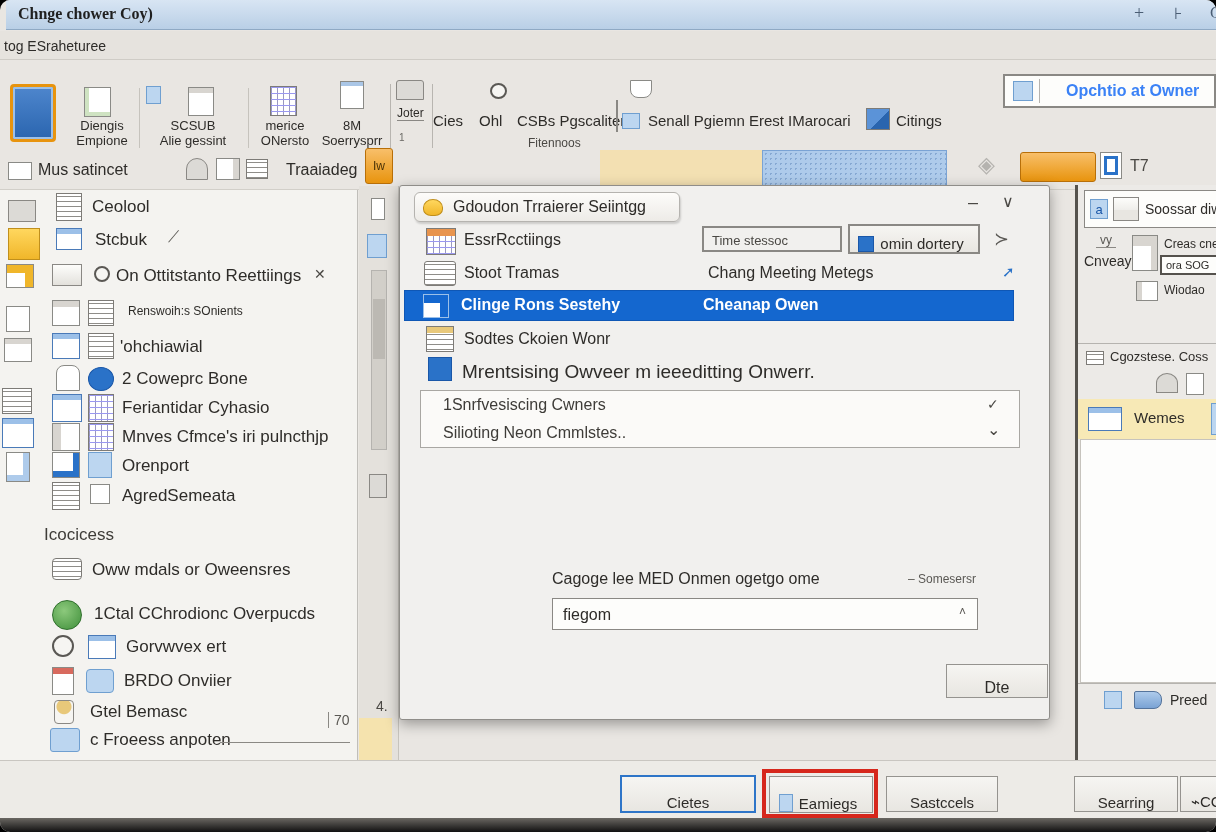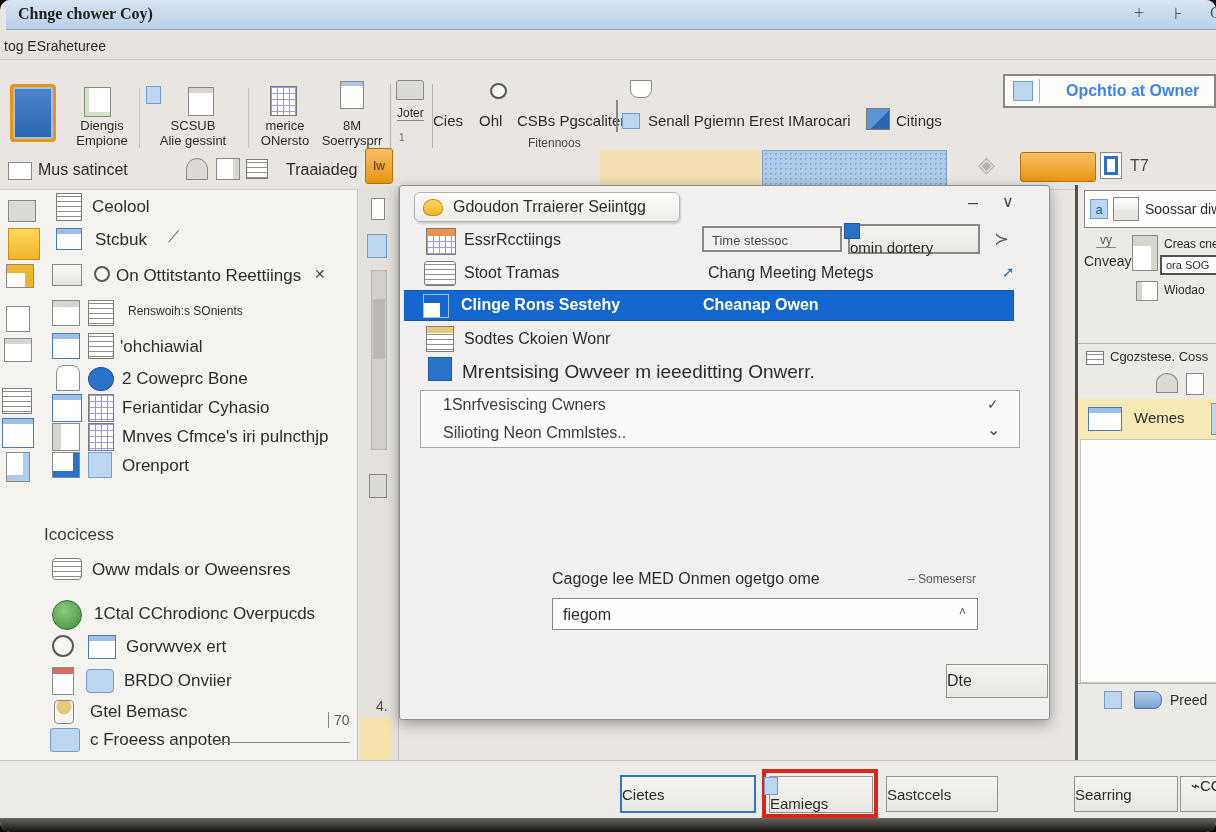--- a/index.html
+++ b/index.html
@@ -14,21 +14,21 @@
   .i-bluelt{background:#bcd6f0;border:1px solid #6f9fd0;}
   .i-folder{background:linear-gradient(#ffd75e,#f0b62a);border:1px solid #c08f1c;}
   .i-orange{background:linear-gradient(#f8bf6a,#e8940e);border:1px solid #b86f08;border-radius:3px;}
   .i-grid{background:#fff;border:1px solid #7d7b77;background-image:linear-gradient(#9a98f0 1px,transparent 1px),linear-gradient(90deg,#9a98c0 1px,transparent 1px);background-size:6px 6px;}
   .i-circle{border:2px solid #5a5854;border-radius:50%;background:#f6f5f2;}
   .i-green{background:radial-gradient(circle at 40% 35%,#8cc97c,#3f8f3a);border-radius:50%;border:1px solid #2f6f2c;}
   .i-panel{background:#fff;border:1px solid #4a7ab8;box-shadow:inset 0 5px 0 #9cc0e8;}
   .i-gray{background:#dcdad6;border:1px solid #8a8884;}
   .i-mail{background:linear-gradient(#fdfdfb,#e3e1dc);border:1px solid #8a8884;}
   .hl-row{background:#1467cf;color:#fff;}
-  .btn{display:flex;align-items:flex-start;justify-content:center;background:linear-gradient(#f6f5f2,#e8e6e1);border:1px solid #95938f;font-size:15px;color:#2e2c29;flex-direction:column;}
+  .btn{display:flex;align-items:flex-end;justify-content:center;background:linear-gradient(#f6f5f2,#e8e6e1);border:1px solid #95938f;font-size:15px;color:#2e2c29;}
   input{font-family:"Liberation Sans",sans-serif;color:#2e2c29;}
 </style>
 </head>
 <body>
 
 <div id="app">
 
   <div class="abs" style="left:6px;top:0;width:1216px;height:30px;background:linear-gradient(#d8e5f3,#b9cfe6);border-bottom:1px solid #8fa9c4;font-family:Liberation Serif, serif;">
     <span class="abs tx" style="left:12px;top:5px;font-size:16px;font-weight:bold;color:#1f1f1f;">Chnge chower Coy)</span>
     <span class="abs tx" style="left:1128px;top:3px;font-size:18px;color:#4a5d74;">+</span>
@@ -162,20 +162,25 @@
     <div class="abs" style="left:50px;top:233px;width:300px;height:30px;">
       <div class="ic i-doc" style="left:2px;top:0;width:28px;height:28px;box-shadow:inset 8px 0 0 #d8d5d0;"></div>
       <div class="ic i-grid" style="left:38px;top:0;width:26px;height:28px;"></div>
       <span class="abs tx" style="left:72px;top:4px;font-size:17px;">Mnves Cfmce's iri pulncthjp</span>
     </div>
     <div class="abs" style="left:50px;top:262px;width:300px;height:30px;">
       <div class="ic i-doc" style="left:2px;top:0;width:28px;height:26px;box-shadow:inset -6px -6px 0 #2a72c8;"></div>
       <div class="ic i-bluelt" style="left:38px;top:0;width:24px;height:26px;"></div>
       <span class="abs tx" style="left:72px;top:4px;font-size:17px;">Orenport</span>
     </div>
+    <div class="abs" style="left:50px;top:292px;width:300px;height:30px;">
+      <div class="ic i-lines" style="left:2px;top:0;width:28px;height:28px;"></div>
+      <span class="ic i-doc" style="left:40px;top:2px;width:20px;height:20px;"></span>
+      <span class="abs tx" style="left:72px;top:4px;font-size:17px;">AgredSemeata</span>
+    </div>
 
     <span class="abs tx" style="left:44px;top:335px;font-size:17px;color:#3e3c38;">Icocicess</span>
 
     <div class="abs" style="left:50px;top:368px;width:300px;height:30px;">
       <div class="ic i-lines" style="left:2px;top:0;width:30px;height:22px;border-radius:4px;"></div>
       <span class="abs tx" style="left:42px;top:2px;font-size:17px;">Oww mdals or Oweensres</span>
     </div>
     <div class="abs" style="left:50px;top:410px;width:300px;height:32px;">
       <div class="ic i-green" style="left:2px;top:0;width:30px;height:30px;"></div>
       <span class="abs tx" style="left:44px;top:4px;font-size:17px;">1Ctal CChrodionc Overpucds</span>

